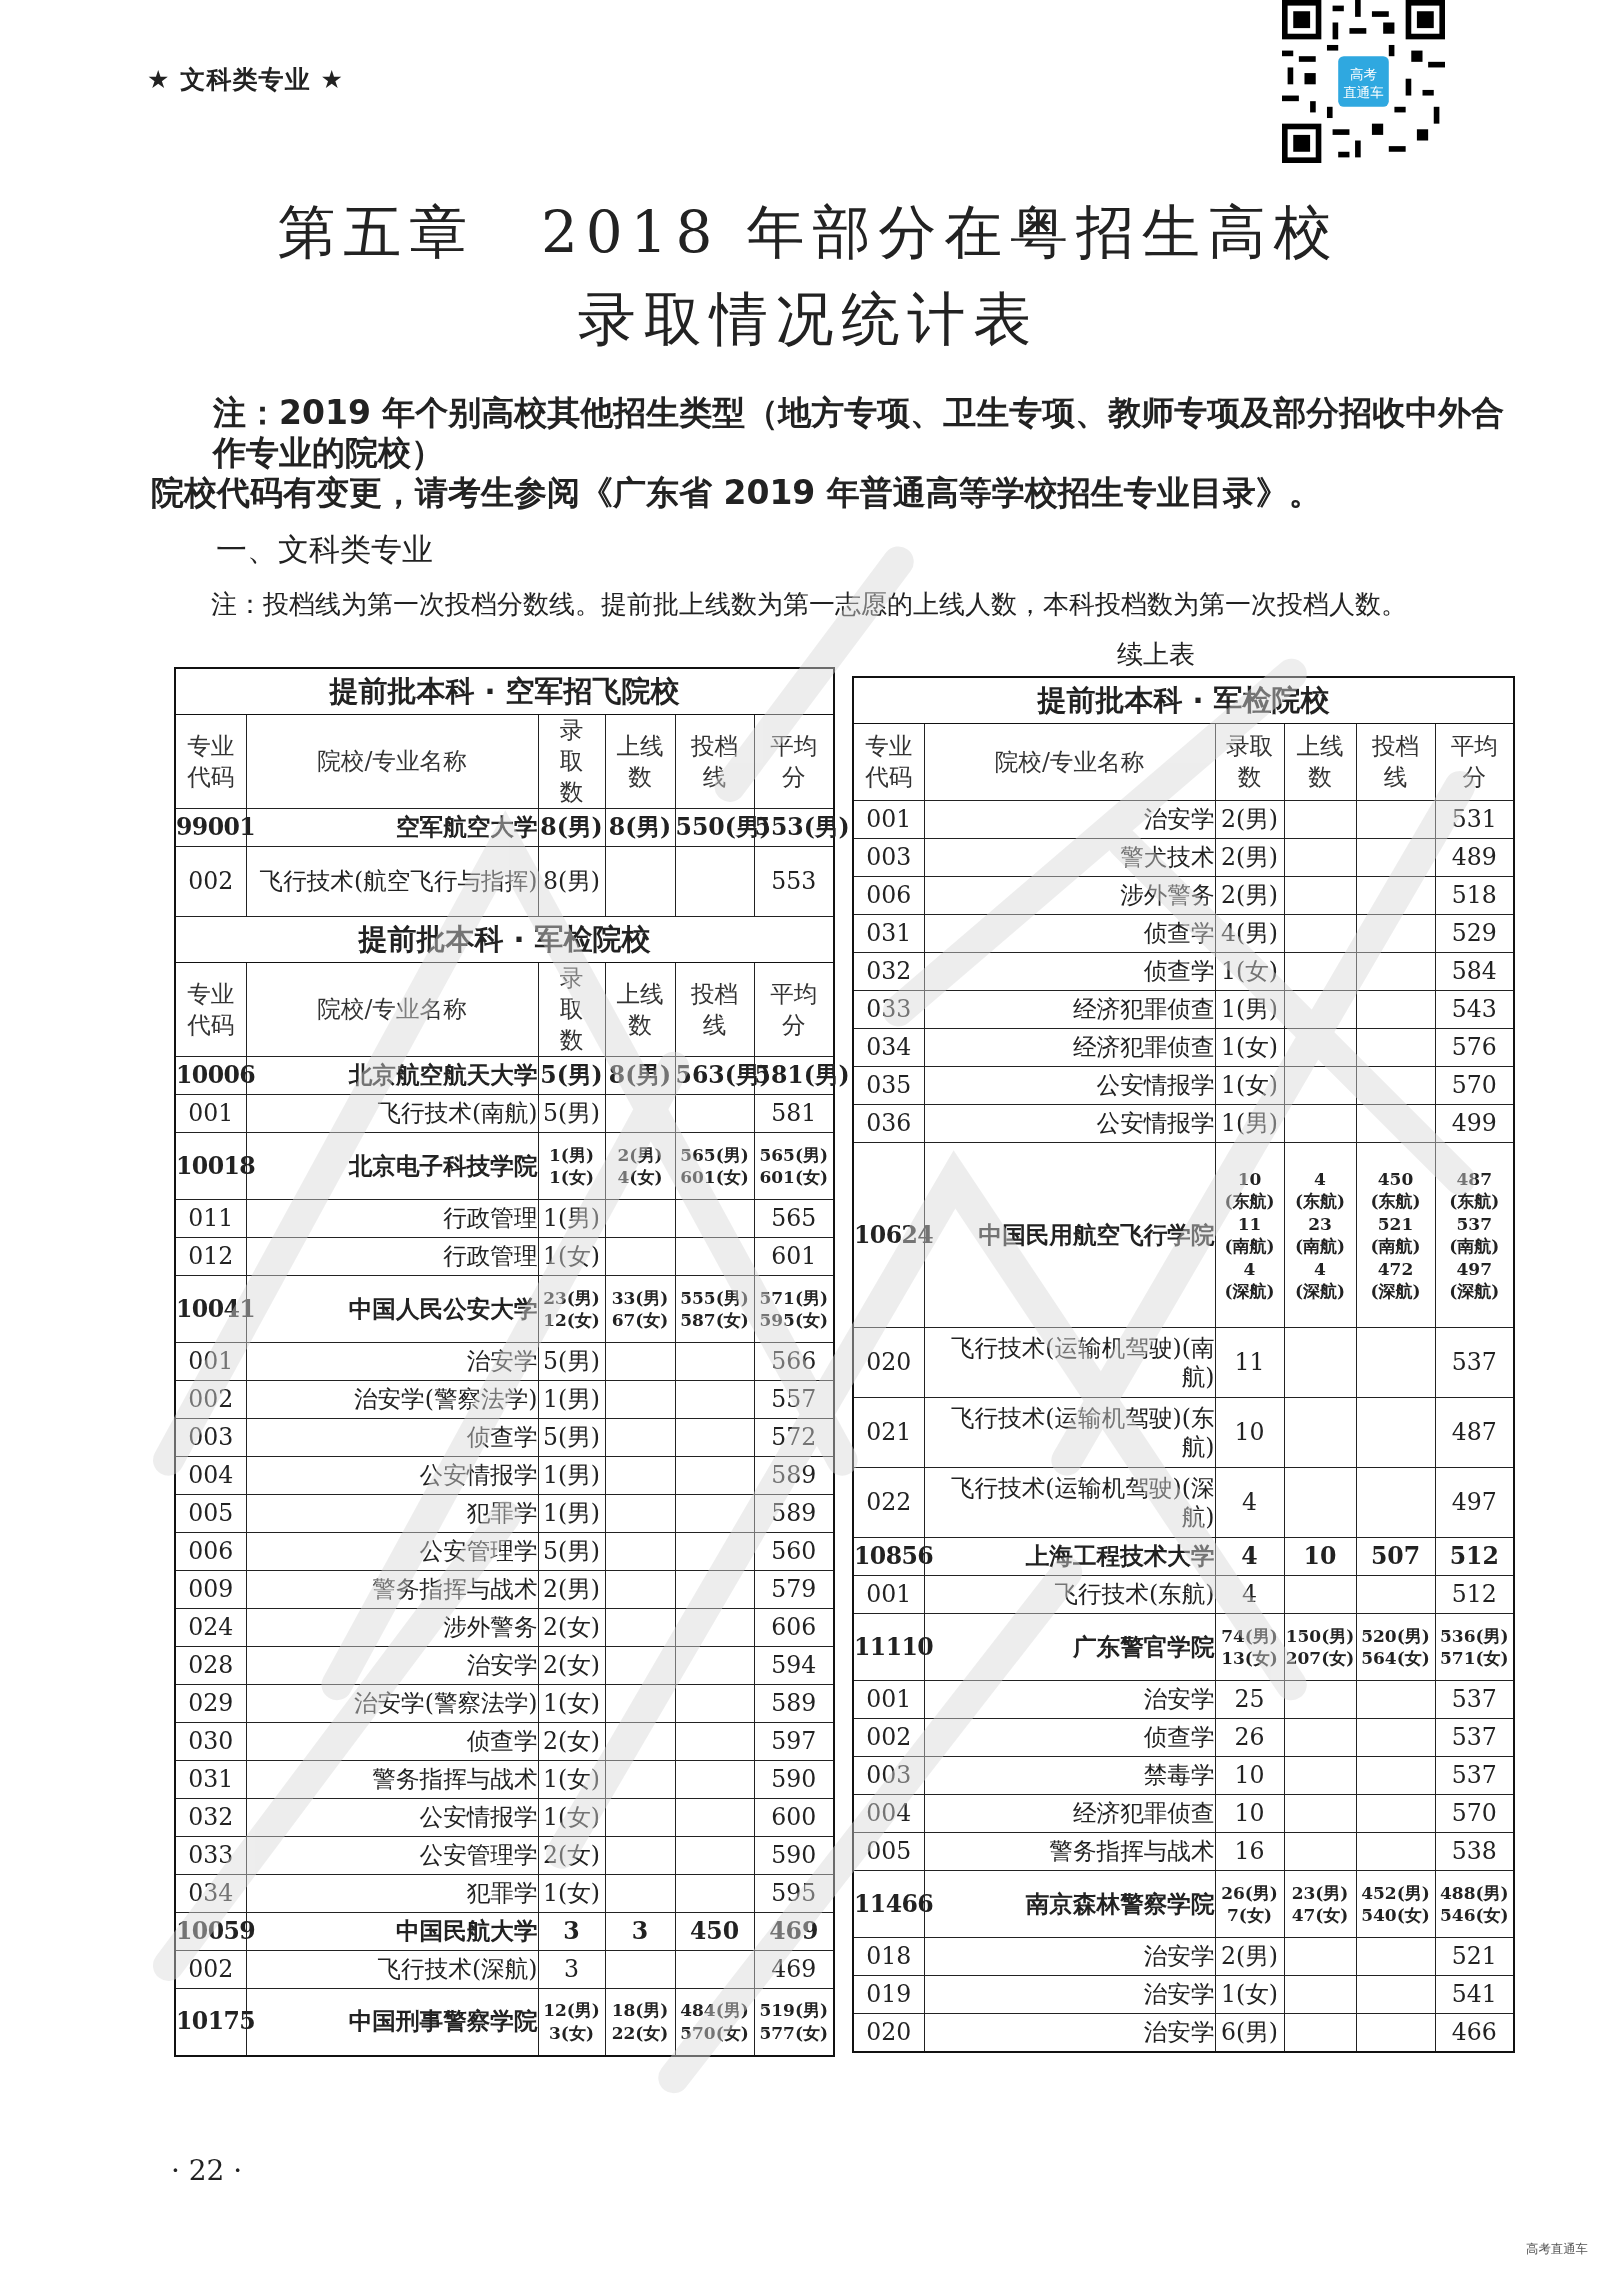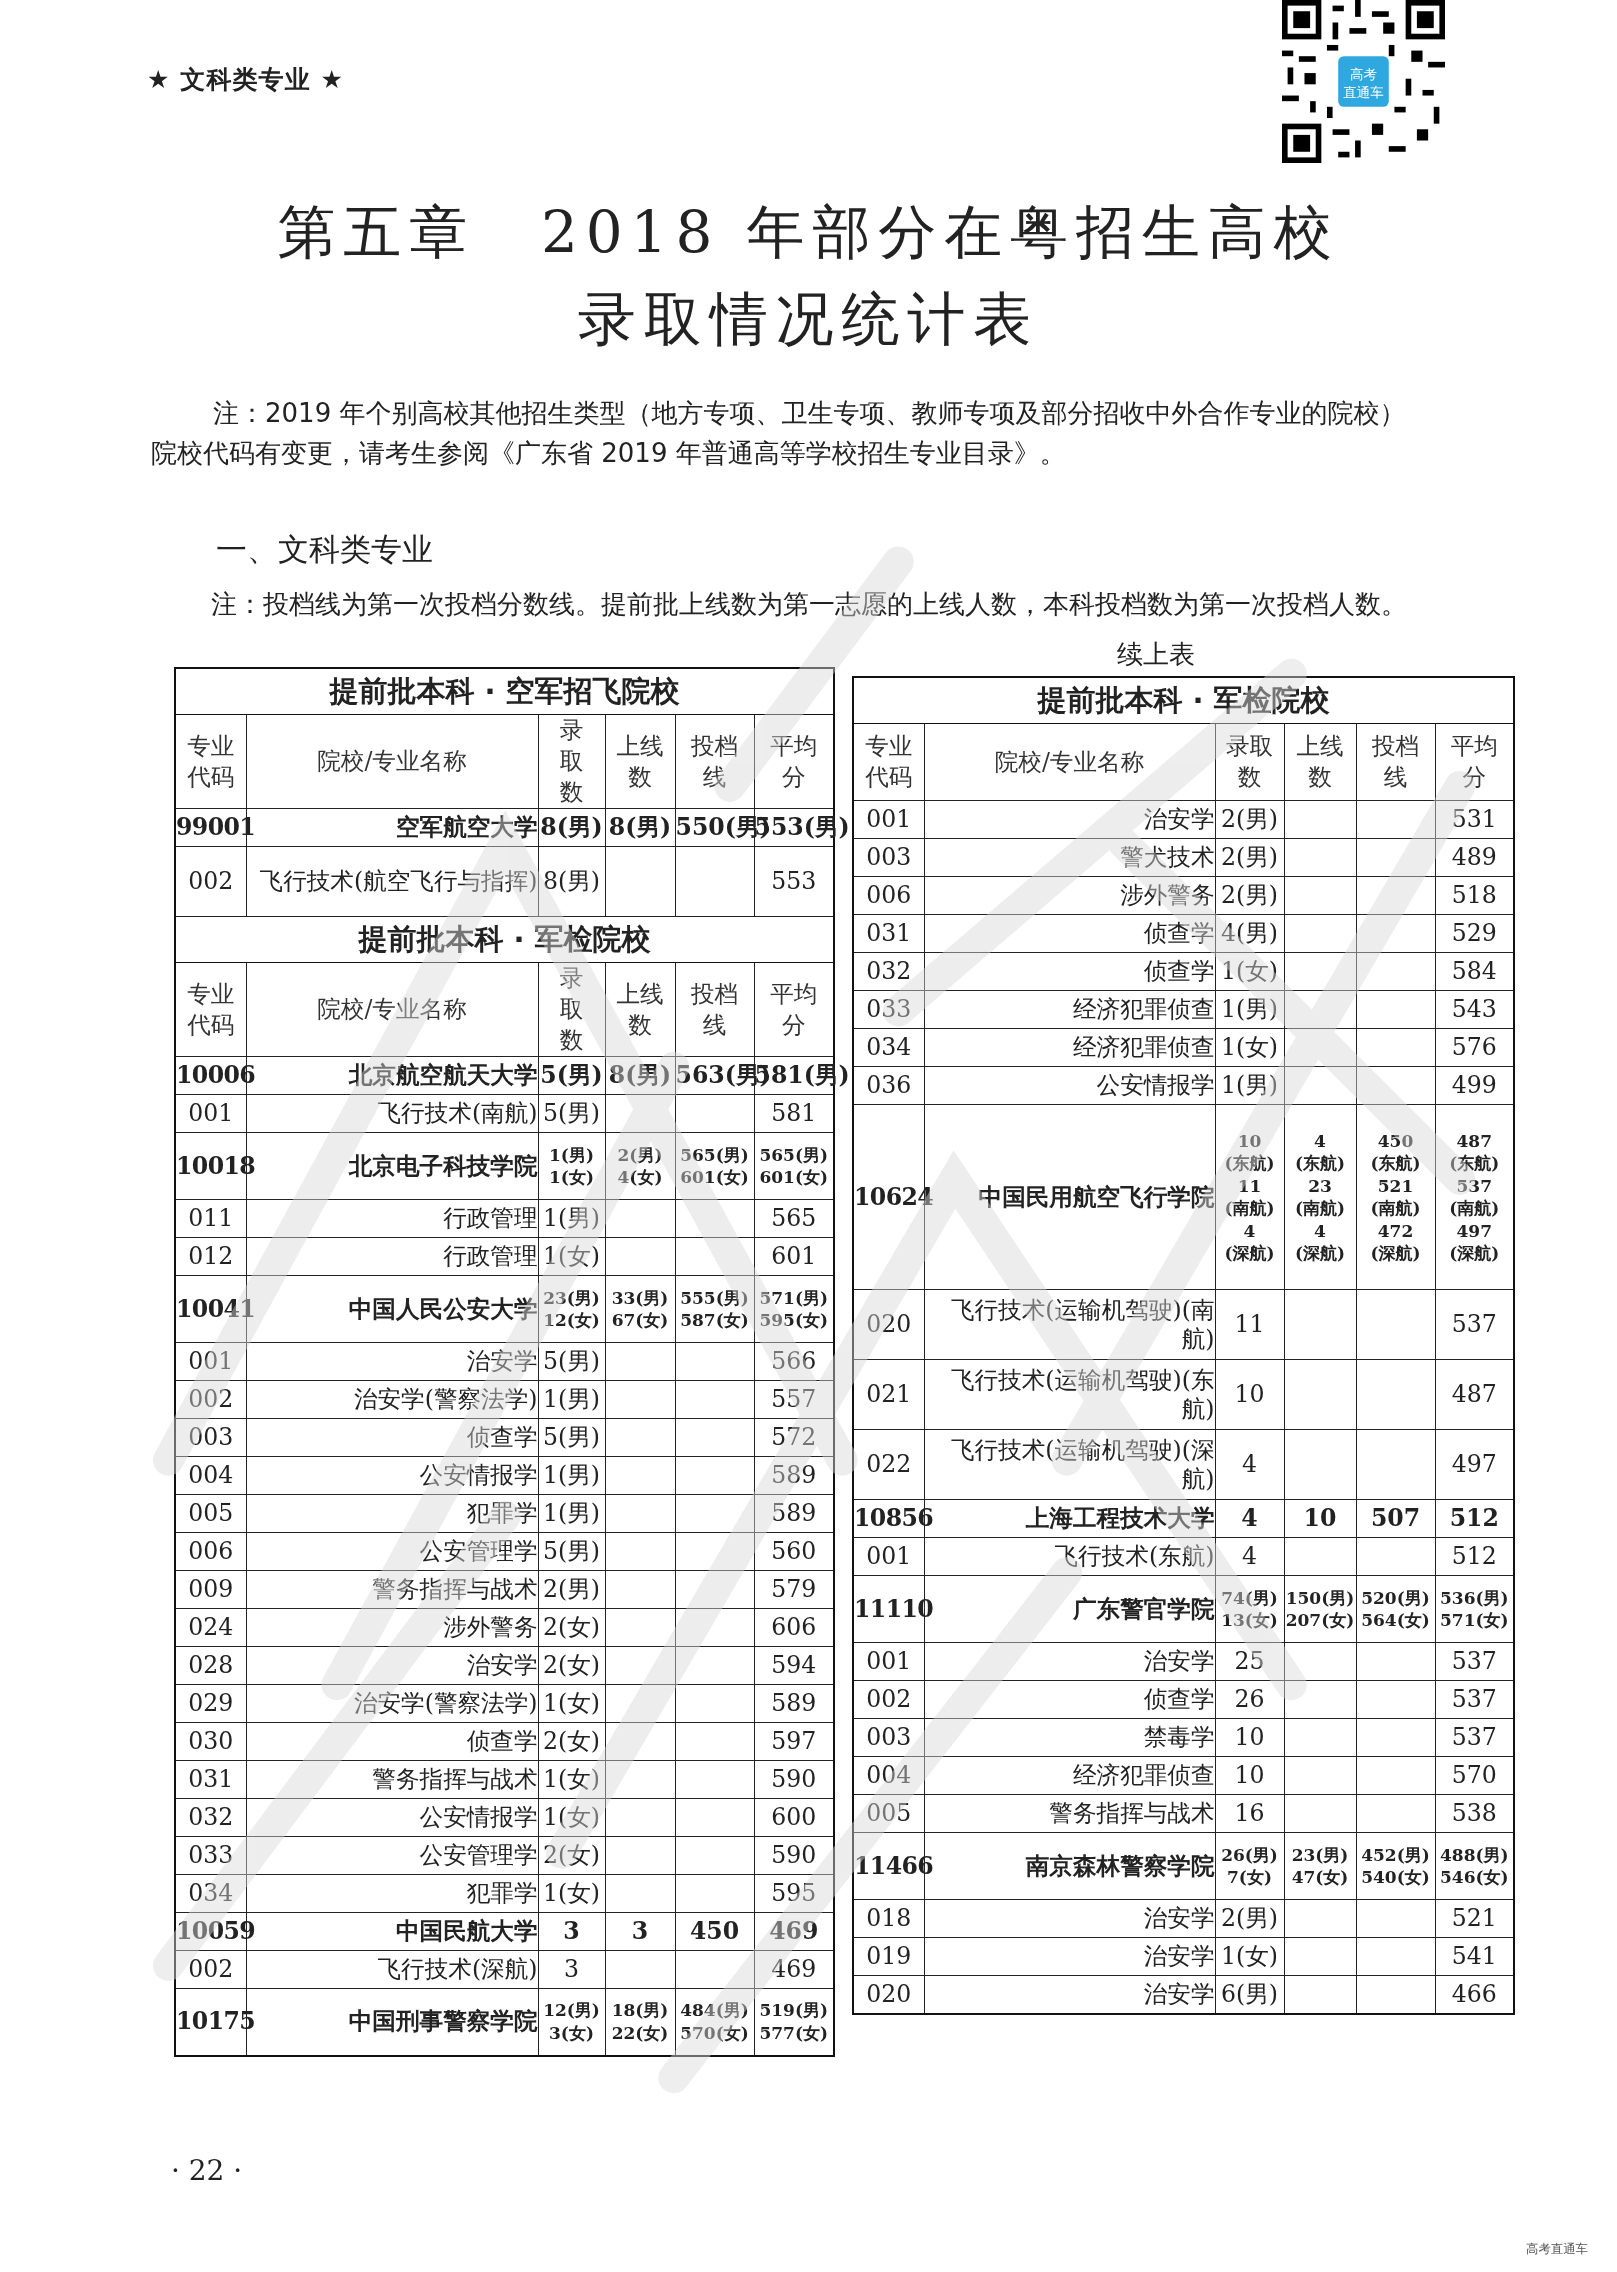--- a/index.html
+++ b/index.html
@@ -2,21 +2,21 @@
 <html style="font-size:9px"><head>
 <meta charset="utf-8">
 <style>
   html,body{margin:0;padding:0;background:#fff;}
   body{width:1617px;height:2273px;position:relative;overflow:hidden;font-family:"DejaVu Serif","Liberation Serif",serif;color:#222;}
   .watermark{position:absolute;left:0;top:0;width:1617px;height:2273px;pointer-events:none;z-index:5;}
   .header-tag{position:absolute;left:147px;top:63px;font-size:25px;font-family:"DejaVu Sans",sans-serif;font-weight:bold;letter-spacing:1.1px;}
   .qr{position:absolute;left:1282px;top:0;width:163px;height:163px;}
   .title{position:absolute;left:0;width:1617px;text-align:center;font-size:58px;letter-spacing:7.9px;font-family:"DejaVu Serif",serif;}
   .t1{top:194px;} .t2{top:281px;}
-  .note1{position:absolute;left:213px;top:393px;width:1292px;font-size:26px;line-height:40px;font-family:"DejaVu Sans",sans-serif;text-indent:0;}
+  .note1{position:absolute;left:213px;top:393px;width:1292px;font-size:33px;line-height:40px;font-family:"DejaVu Sans",sans-serif;text-indent:0;font-weight:bold;}
   .note1 .l2{margin-left:-62px;display:block;}
   .section{position:absolute;left:216px;top:529px;font-size:31px;font-weight:normal;font-family:"DejaVu Sans",sans-serif;}
   .note2{position:absolute;left:211px;top:587px;font-size:26px;font-family:"DejaVu Sans",sans-serif;}
   .cont{position:absolute;left:1117px;top:637px;font-size:26px;font-family:"DejaVu Sans",sans-serif;}
   table.dt{position:absolute;border-collapse:collapse;border:2.8px solid #111;table-layout:fixed;background:transparent;z-index:2;margin-left:12px;}
   table.dt td{border:1.1px solid #222;padding:0;text-align:center;vertical-align:middle;font-size:23.6px;line-height:29px;}
   table.dt td.name{text-align:right;padding-left:7.9px;}
   table.dt tr.sec td{font-size:29px;font-weight:bold;font-family:"DejaVu Sans",sans-serif;height:45px;border-bottom:1.7px solid #111;}
   table.dt tr.hdr td{font-size:23.6px;line-height:31px;height:76px;color:#333;}
   table.dt tr.school td{font-weight:bold;border-top:1.7px solid #111;}
@@ -457,20 +457,28 @@
       </tr>
       <tr class="major" style="height:38px">
         <td class="code">034</td>
         <td class="name">经济犯罪侦查</td>
         <td class="">1(女)</td>
         <td class=""></td>
         <td class=""></td>
         <td class="">576</td>
       </tr>
       <tr class="major" style="height:38px">
+        <td class="code">035</td>
+        <td class="name">公安情报学</td>
+        <td class="">1(女)</td>
+        <td class=""></td>
+        <td class=""></td>
+        <td class="">570</td>
+      </tr>
+      <tr class="major" style="height:38px">
         <td class="code">036</td>
         <td class="name">公安情报学</td>
         <td class="">1(男)</td>
         <td class=""></td>
         <td class=""></td>
         <td class="">499</td>
       </tr>
       <tr class="school" style="height:185px">
         <td class="code">10624</td>
         <td class="name">中国民用航空飞行学院</td>

